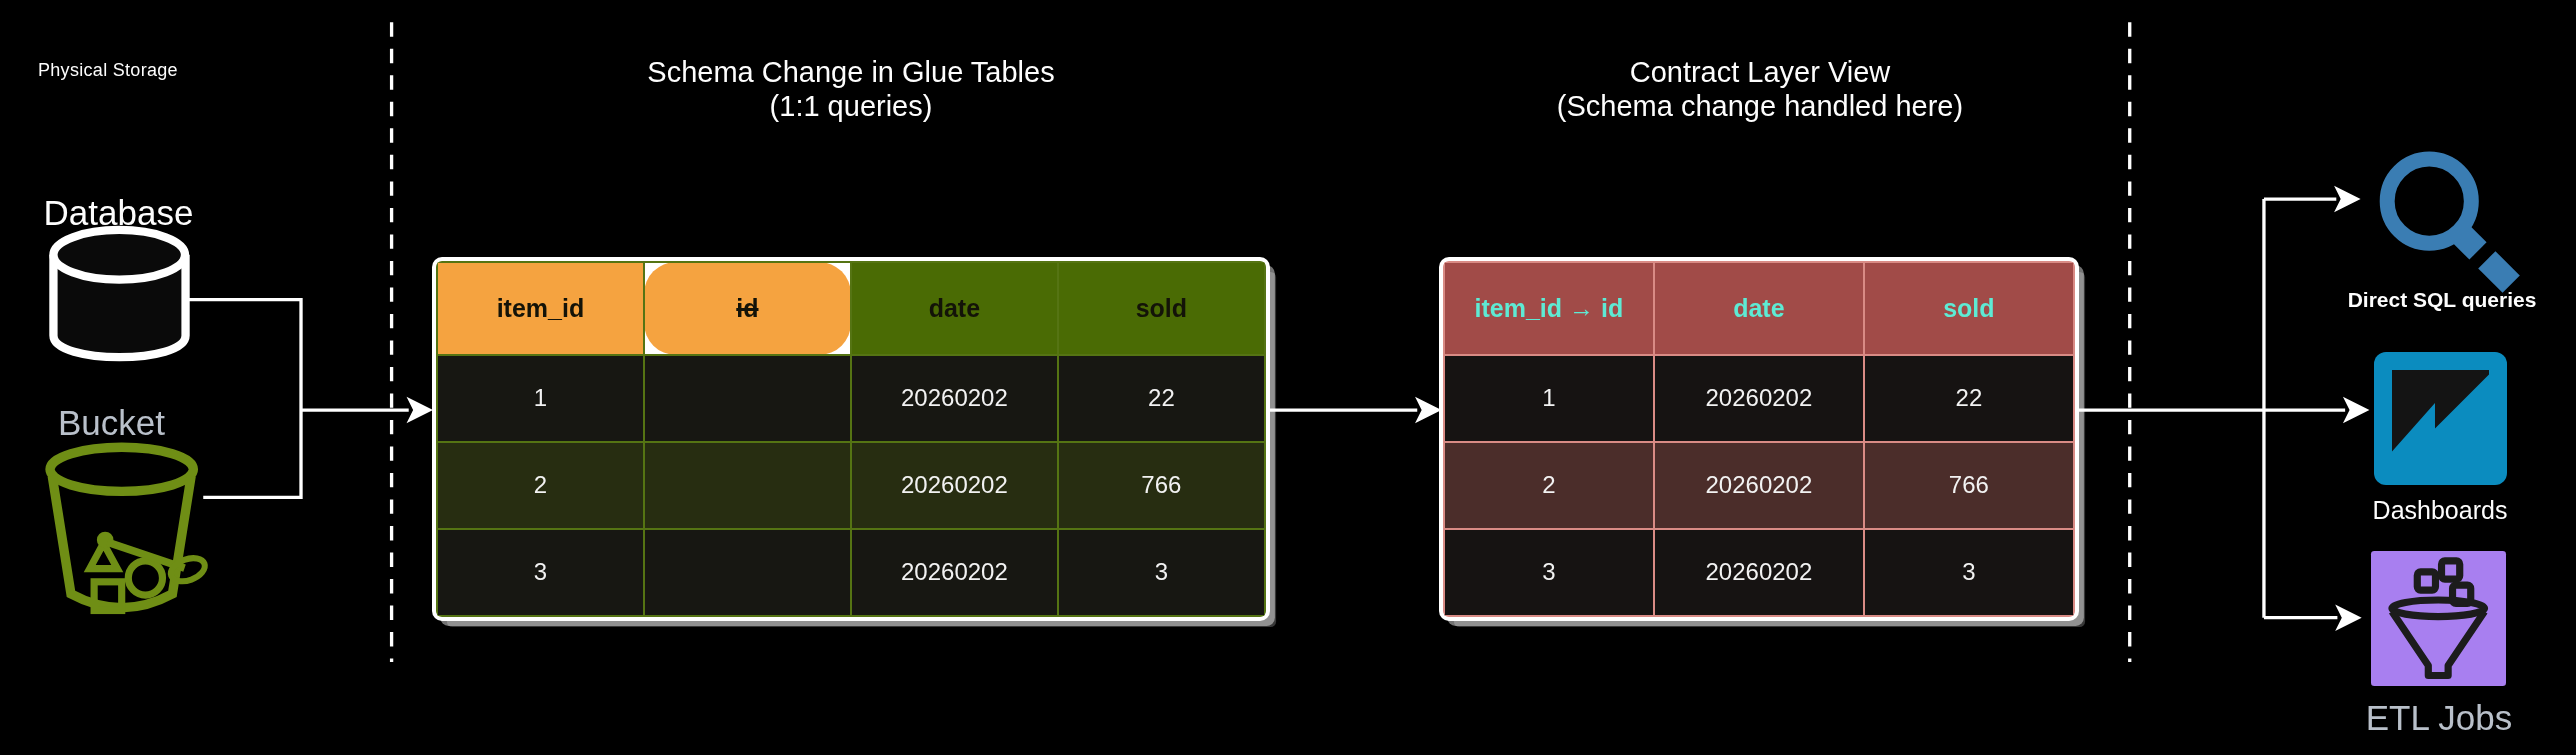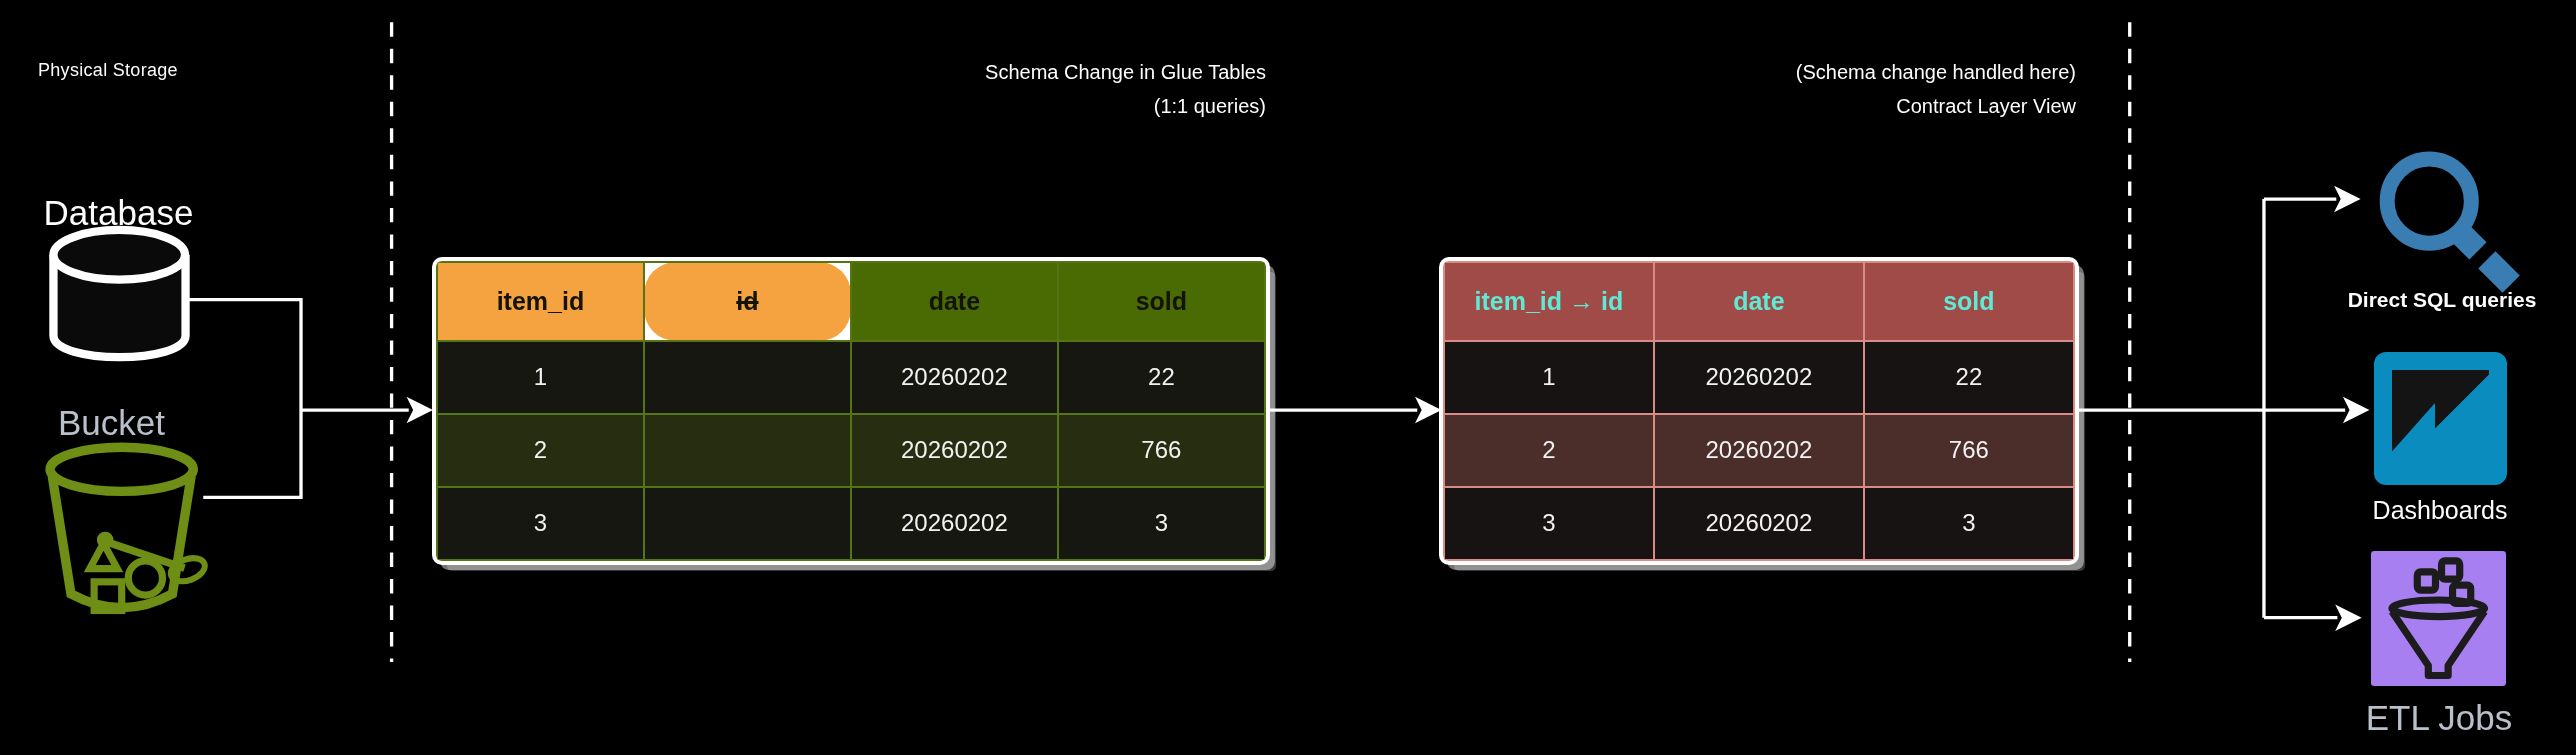--- a/index.html
+++ b/index.html
@@ -2,34 +2,34 @@
 <html style="font-size:8.8px"><head>
 <meta charset="utf-8">
 <style>
   html,body{margin:0;padding:0;background:#000;}
   #stage{
     position:relative;width:2576px;height:756px;background:#000;overflow:hidden;
     font-family:"Liberation Sans", sans-serif;color:#fff;
   }
   .abs{position:absolute;}
   .sect-title{font-size:18px;color:#fdfdfd;letter-spacing:0.3px;text-align:center;}
-  .col-title{text-align:right;font-size:20px;line-height:34px;color:#fdfdfd;}
+  .col-title{text-align:center;font-size:29px;line-height:34px;color:#fdfdfd;}
   .node-label{text-align:center;font-size:35px;color:#fdfdfd;}
   .node-label.dim{color:#b9c0ca;}
   svg.overlay{position:absolute;left:0;top:0;pointer-events:none;}
 
   
   .tablewrap{
     background:#ffffff;border-radius:10px;padding:3.9px;
     box-shadow:6.6px 6.6px 0 -1.7px rgba(255,255,255,0.45), 10.5px 10.5px 0 -4.4px rgba(255,255,255,0.22);
   }
   .tablewrap .clip{border-radius:6px;overflow:hidden;}
   table.dbtable{border-collapse:collapse;table-layout:fixed;}
   table.dbtable th, table.dbtable td{
-    text-align:center;vertical-align:middle;padding:3px;
+    text-align:center;vertical-align:middle;padding:10px;
   }
   table.dbtable th{height:71px;font-size:25px;font-weight:bold;}
   table.dbtable td{height:65px;font-size:24px;font-weight:normal;color:#f2f2f2;}
 
   
   table.glue{width:830px;}
   table.glue th, table.glue td{border:2.8px solid #557413;}
   table.glue th{color:#131308;}
   table.glue th.hdr-orange{background:#f5a340;}
   table.glue th.hdr-green{background:#4a6b04;}
@@ -77,22 +77,22 @@
   </svg>
 
   <div class="abs sect-title" style="left:38px;top:60px;">Physical Storage</div>
 
   <div class="abs col-title" style="left:436px;top:55px;width:830px;">
     <div>Schema Change in Glue Tables</div>
     <div>(1:1 queries)</div>
   </div>
 
   <div class="abs col-title" style="left:1444px;top:55px;width:632px;">
+    <div>Contract Layer View</div>
     <div>(Schema change handled here)</div>
-    <div>Contract Layer View</div>
   </div>
 
   <div class="abs node-label" style="left:33px;top:193px;width:171px;">Database</div>
   <svg class="abs" style="left:49px;top:225px;" width="141" height="152" viewBox="0 0 255 275">
     <path d="M8 54 V200 C8 252 247 252 247 200 V54" fill="#0a0a0a" stroke="#ffffff" stroke-width="15"></path>
     <ellipse cx="127" cy="54" rx="119" ry="45" fill="#0a0a0a" stroke="#ffffff" stroke-width="15"></ellipse>
   </svg>
 
   <div class="abs node-label dim" style="left:34px;top:403px;width:155px;">Bucket</div>
   <svg class="abs" style="left:39px;top:437px;" width="172" height="186" viewBox="0 0 312 336">

